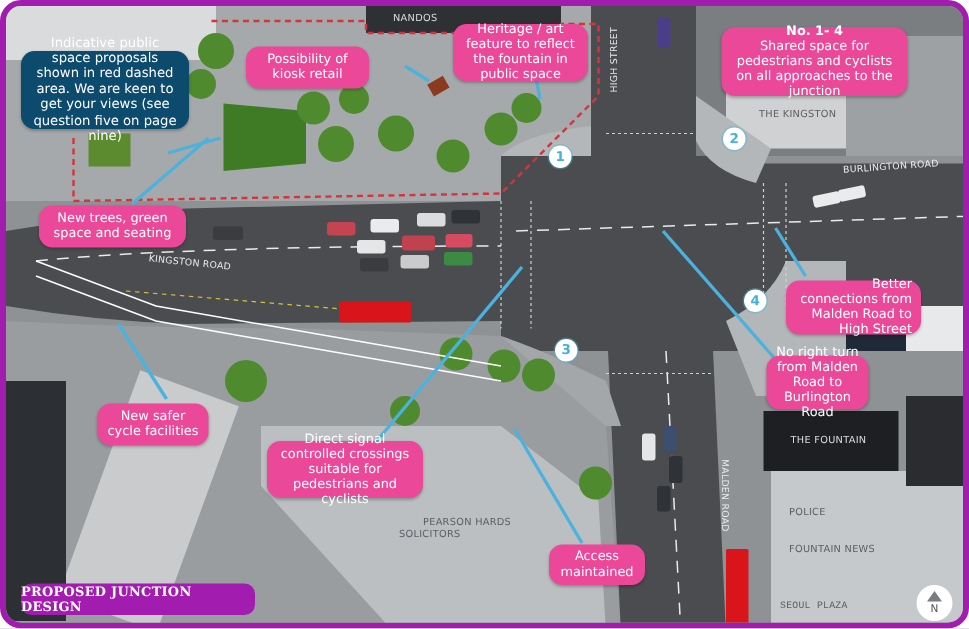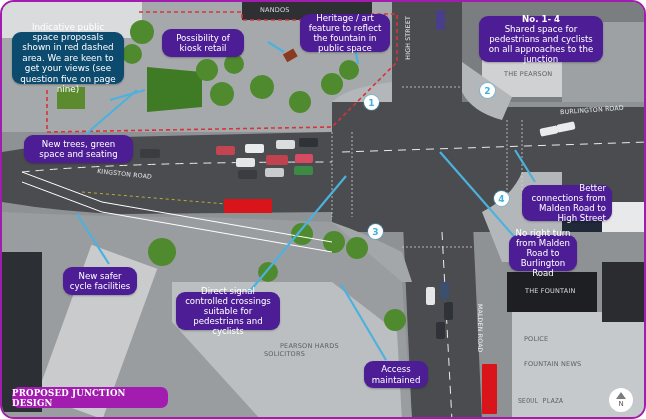--- a/index.html
+++ b/index.html
@@ -1,28 +1,28 @@
 <!DOCTYPE html>
 <html><head>
 <meta charset="utf-8">
 <style>
   * { box-sizing: border-box; margin: 0; padding: 0; }
   html, body { width: 646px; height: 419px; overflow: hidden; background: #ffffff; }
   body { font-family: "DejaVu Sans", sans-serif; position: relative; }
 
   .frame {
     position: absolute; left: 0; top: 0; width: 646px; height: 419px;
-    border: 2px solid #a21caf; border-radius: 14px; overflow: hidden;
+    border: 4px solid #a21caf; border-radius: 14px; overflow: hidden;
     background: #8d9093;
   }
   .map { position: absolute; inset: 0; }
 
   .callout {
     position: absolute;
-    background: #4c1d95;
+    background: #ec4899;
     color: #ffffff;
     border-radius: 9px;
     text-align: center;
     font-size: 8.6px;
     line-height: 10.2px;
     padding: 4px 6px;
     box-shadow: 0 1px 2px rgba(0,0,0,0.25);
     display: flex; align-items: center; justify-content: center; flex-direction: column;
   }
   .callout.red { background: #0c4a6e; font-size: 8.8px; line-height: 10.4px; }
@@ -188,21 +188,21 @@
       <path d="M350 30 L356 62"></path>
       <path d="M107 262 L75 212"></path>
       <path d="M243 295 L344 174"></path>
       <path d="M533 180 L513 148"></path>
       <path d="M516 239 L438 150"></path>
       <path d="M384 358 L339 282"></path>
     </g>
   </svg>
 
   <div class="label light" style="left:258px;top:4px;">NANDOS</div>
-  <div class="label" style="left:502px;top:68px;">THE PEARSON</div>
+  <div class="label" style="left:502px;top:68px;">THE KINGSTON</div>
   <div class="label road" style="left:558px;top:104px;transform:rotate(-4deg);">BURLINGTON ROAD</div>
   <div class="label road" style="left:95px;top:168px;transform:rotate(6deg);">KINGSTON ROAD</div>
   <div class="label road vert" style="left:402px;top:14px;transform:rotate(180deg);">HIGH STREET</div>
   <div class="label road vert" style="left:475px;top:302px;">MALDEN ROAD</div>
   <div class="label light" style="left:523px;top:285px;">THE FOUNTAIN</div>
   <div class="label" style="left:522px;top:333px;">POLICE</div>
   <div class="label" style="left:522px;top:358px;">FOUNTAIN NEWS</div>
   <div class="label" style="left:516px;top:396px;font-family:Liberation Mono, monospace;">SEOUL PLAZA</div>
   <div class="label" style="left:262px;top:340px;padding-left:16px;">PEARSON HARDS</div>
   <div class="label" style="left:262px;top:348px;">SOLICITORS</div>
@@ -218,21 +218,21 @@
   <div class="callout" style="left:160px;top:27px;width:82px;height:28px;">
     <span>Possibility of kiosk retail</span>
   </div>
   <div class="callout" style="left:298px;top:12px;width:90px;height:38px;">
     <span>Heritage / art feature to reflect the fountain in public space</span>
   </div>
   <div class="callout" style="left:477px;top:14px;width:124px;height:46px;">
     <span class="strong">No. 1- 4</span>
     <span>Shared space for pedestrians and cyclists on all approaches to the junction</span>
   </div>
-  <div class="callout" style="left:22px;top:133px;width:109px;height:28px;">
+  <div class="callout" style="left:22px;top:133px;width:98px;height:28px;">
     <span>New trees, green space and seating</span>
   </div>
   <div class="callout" style="left:520px;top:183px;width:90px;height:36px;text-align:right;">
     <span>Better connections from Malden Road to High Street</span>
   </div>
   <div class="callout" style="left:507px;top:233px;width:68px;height:36px;">
     <span>No right turn from Malden Road to Burlington Road</span>
   </div>
   <div class="callout" style="left:61px;top:265px;width:74px;height:28px;">
     <span>New safer cycle facilities</span>

